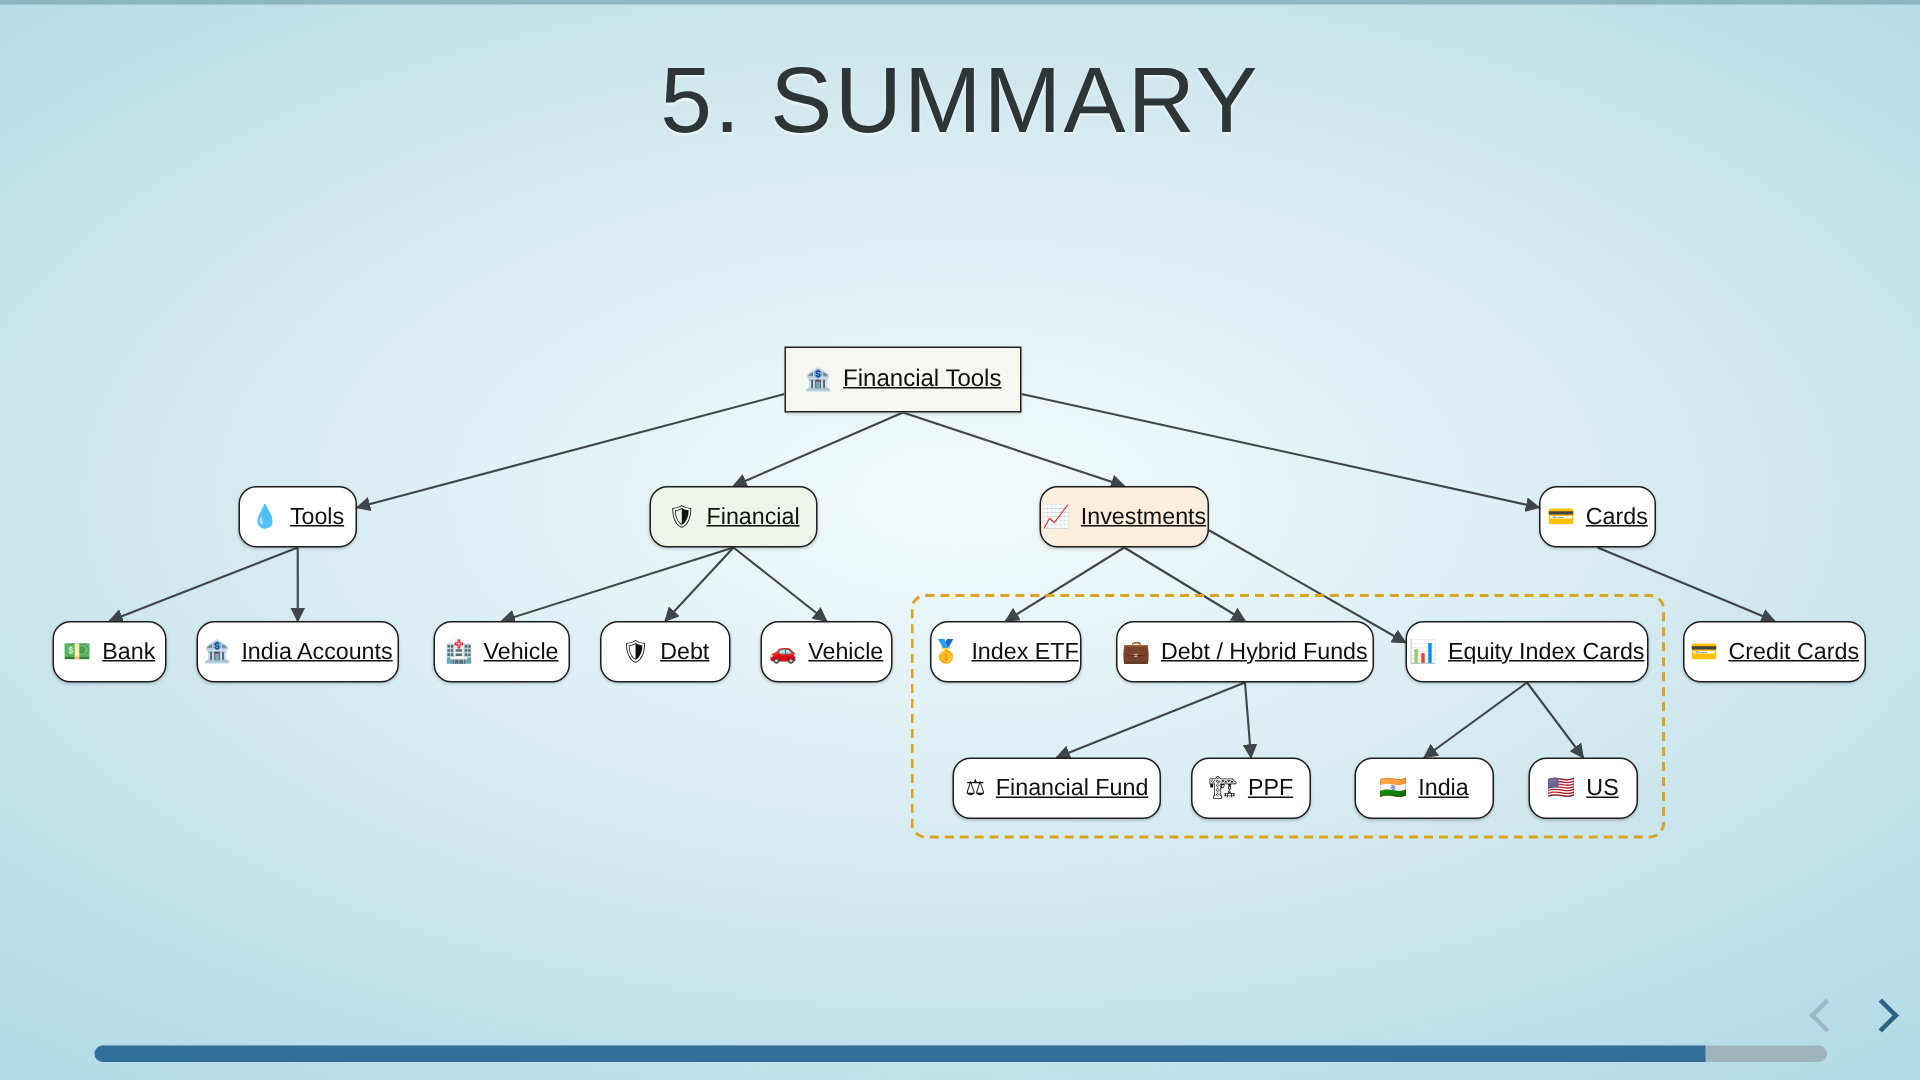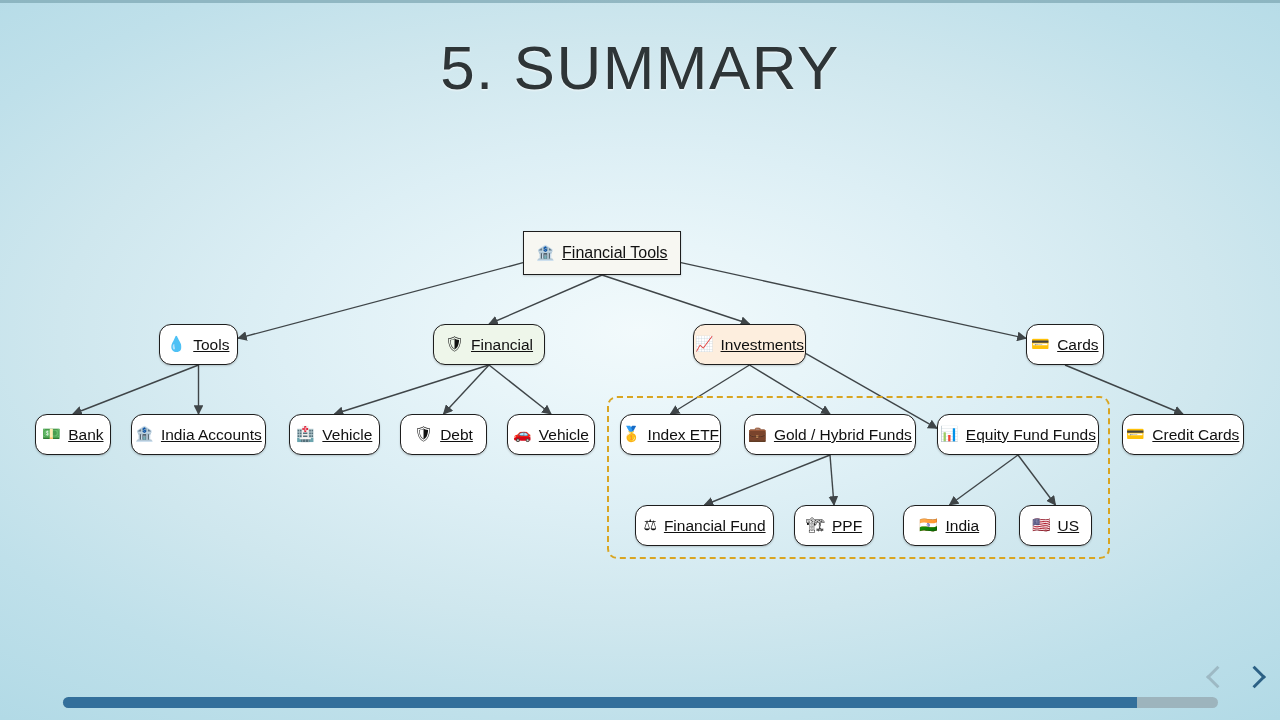--- a/index.html
+++ b/index.html
@@ -236,25 +236,25 @@
         <div class="node" style="left: 507px; top: 414px; width: 88px; height: 41px;">
           <span class="ic">🚗</span>
           <span class="lbl">Vehicle</span>
         </div>
         <div class="node" style="left: 620px; top: 414px; width: 101px; height: 41px;">
           <span class="ic">🥇</span>
           <span class="lbl">Index ETF</span>
         </div>
         <div class="node" style="left: 744px; top: 414px; width: 172px; height: 41px;">
           <span class="ic">💼</span>
-          <span class="lbl">Gold / Hybrid Funds</span>
+          <span class="lbl">Debt / Hybrid Funds</span>
         </div>
         <div class="node" style="left: 937px; top: 414px; width: 162px; height: 41px;">
           <span class="ic">📊</span>
-          <span class="lbl">Equity Fund Funds</span>
+          <span class="lbl">Equity Index Cards</span>
         </div>
         <div class="node" style="left: 1122px; top: 414px; width: 122px; height: 41px;">
           <span class="ic">💳</span>
           <span class="lbl">Credit Cards</span>
         </div>
         <div class="node" style="left: 635px; top: 505px; width: 139px; height: 41px;">
           <span class="ic">⚖</span>
           <span class="lbl">Financial Fund</span>
         </div>
         <div class="node" style="left: 794px; top: 505px; width: 80px; height: 41px;">

